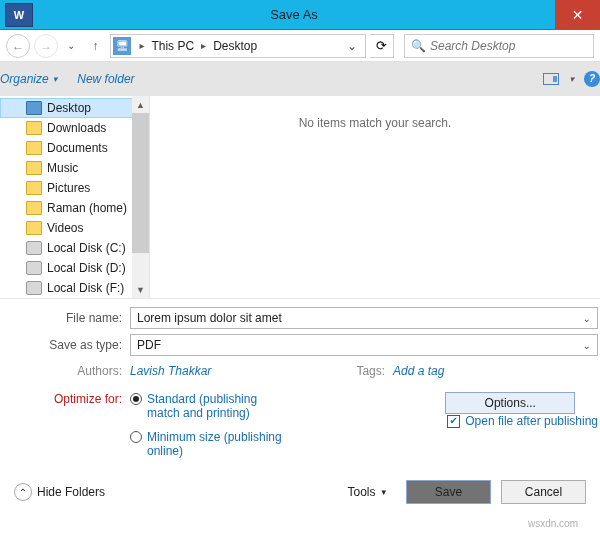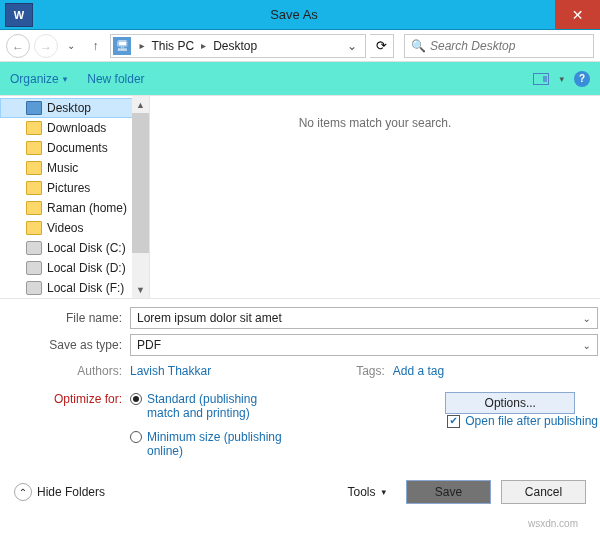--- a/index.html
+++ b/index.html
@@ -19,21 +19,21 @@
 .breadcrumb { flex: 1; border: 1px solid #ccc; height: 24px; display: flex; align-items: center; padding: 0 2px; background: #fff; }
 .bc-icon { width: 18px; height: 18px; background: #5a9bd5; margin-right: 3px; display: flex; align-items: center; justify-content: center; color: #fff; font-size: 10px; }
 .bc-seg { padding: 0 2px; color: #222; }
 .bc-arrow { padding: 0 5px; color: #555; font-size: 10px; }
 .bc-dd { margin-left: auto; padding: 0 6px; color: #555; }
 .refresh { width: 24px; height: 24px; border: 1px solid #ccc; border-left: none; display: flex; align-items: center; justify-content: center; font-size: 13px; }
 .search { width: 190px; height: 24px; border: 1px solid #ccc; margin-left: 6px; display: flex; align-items: center; padding: 0 6px; }
 .search input { border: none; outline: none; width: 100%; color: #888; font-style: italic; background: transparent; }
 .search-ic { color: #888; font-size: 12px; margin-right: 4px; }
 
-.cmdbar { height: 34px; display: flex; align-items: center; padding: 0 10px; gap: 20px; border-bottom: 1px solid #e5e5e5; background: #5eead4; }
+.cmdbar { height: 34px; display: flex; align-items: center; padding: 0 0; gap: 20px; border-bottom: 1px solid #e5e5e5; background: #e5e5e5; font-style: italic; }
 .cmdbtn { color: #1a6fb0; cursor: default; display: flex; align-items: center; gap: 4px; }
 .cmdbar .right { margin-left: auto; display: flex; align-items: center; gap: 10px; }
 .view-ic { width: 16px; height: 12px; border: 1px solid #4a82c3; display: inline-block; position: relative; }
 .view-ic::after { content: ''; position: absolute; right: 1px; top: 2px; width: 4px; height: 6px; background: #5a9bd5; }
 .help-ic { width: 16px; height: 16px; border-radius: 50%; background: #3a8dd8; color: #fff; display: flex; align-items: center; justify-content: center; font-size: 10px; font-weight: bold; }
 
 .maingrid { display: flex; height: 202px; }
 .tree { width: 150px; border-right: 1px solid #e5e5e5; overflow: hidden; position: relative; padding-top: 2px; }
 .tree-item { height: 20px; display: flex; align-items: center; padding-left: 26px; gap: 5px; color: #222; }
 .tree-item.sel { background: #cce8ff; border: 1px solid #99d1ff; padding-left: 25px; }
@@ -47,21 +47,21 @@
 
 .listing { flex: 1; padding: 20px 10px; color: #6d6d6d; text-align: center; }
 
 .bottom { border-top: 1px solid #e5e5e5; padding: 8px 2px 12px 14px; background: #fff; }
 .formrow { display: flex; align-items: center; margin-bottom: 5px; }
 .formrow label { width: 116px; text-align: right; padding-right: 8px; color: #555; }
 .formrow .field { flex: 1; height: 22px; border: 1px solid #b5b5b5; padding: 0 6px; display: flex; align-items: center; background: #fff; color: #222; }
 .formrow .field .dd { margin-left: auto; color: #555; font-size: 10px; }
 .metarow { display: flex; margin-top: 8px; }
 .metarow .mlabel { width: 116px; text-align: right; padding-right: 8px; color: #888; }
-.metarow .mval { color: #1a6fb0; }
+.metarow .mval { color: #1a6fb0; font-style: italic; }
 .metarow .taglbl { margin-left: 145px; color: #888; padding-right: 8px; }
 
 .optrow { display: flex; margin-top: 14px; }
 .optleft { display: flex; }
 .optleft .olabel { width: 116px; text-align: right; padding-right: 8px; color: #b91c1c; }
 .radios { display: flex; flex-direction: column; gap: 10px; }
 .radio { display: flex; align-items: flex-start; gap: 5px; }
 .radio .dot { width: 12px; height: 12px; border: 1px solid #555; border-radius: 50%; margin-top: 1px; flex-shrink: 0; position: relative; }
 .radio.sel .dot::after { content: ''; position: absolute; top: 2px; left: 2px; width: 6px; height: 6px; border-radius: 50%; background: #222; }
 .radio .rlabel { color: #1a6fb0; line-height: 14px; width: 140px; }

